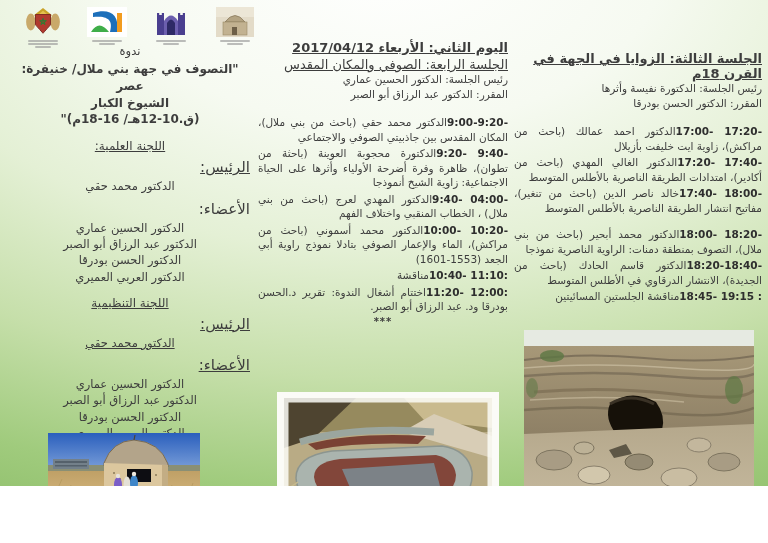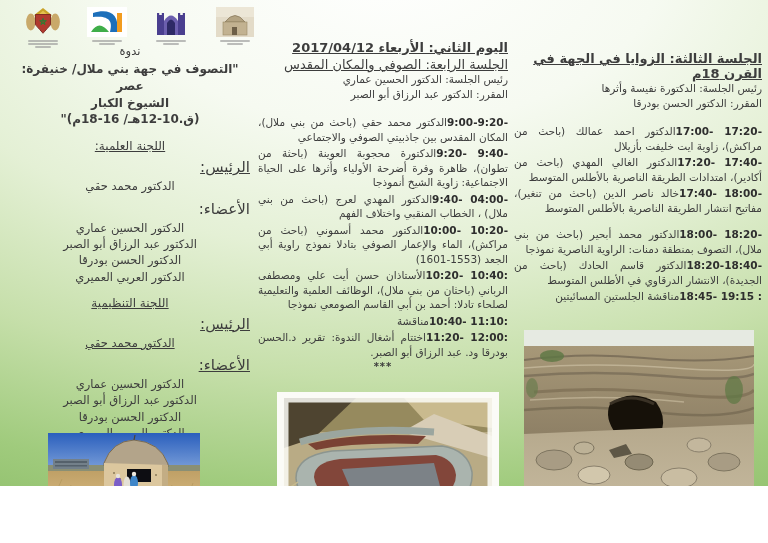--- a/index.html
+++ b/index.html
@@ -140,21 +140,20 @@
   <section class="col col-mid">
     <div class="h1">اليوم الثاني: الأربعاء 2017/04/12</div>
     <div class="h2">الجلسة الرابعة: الصوفي والمكان المقدس</div>
     <div class="plain">رئيس الجلسة: الدكتور الحسين عماري</div>
     <div class="plain">المقرر: الدكتور عبد الرزاق أبو الصبر</div>
     <div class="entries">
       <p class="entry"><span class="time">9:00-9:20-</span><span>الدكتور محمد حقي (باحث من بني ملال)، المكان المقدس بين جاذبيتي الصوفي والاجتماعي</span></p>
       <p class="entry"><span class="time">9:20- 9:40-</span><span>الدكتورة محجوبة العوينة (باحثة من تطوان)، ظاهرة وفرة أضرحة الأولياء وأثرها على الحياة الاجتماعية: زاوية الشيخ أنموذجا</span></p>
       <p class="entry"><span class="time">9:40- 04:00-</span><span>الدكتور المهدي لعرج (باحث من بني ملال) ، الخطاب المنقبي واختلاف الفهم</span></p>
       <p class="entry"><span class="time">10:00- 10:20-</span><span>الدكتور محمد أسموني (باحث من مراكش)، الماء والإعمار الصوفي بتادلا نموذج راوية أبي الجعد (1553-1601)</span></p>
-      <p class="entry"><span class="time">10:20- 10:40:</span><span>الأستاذان حسن أيت علي ومصطفى الرباني (باحثان من بني ملال)، الوظائف العلمية والتعليمية لصلحاء تادلا: أحمد بن أبي القاسم الصومعي نموذجا</span></p>
       <p class="entry"><span class="time">10:40- 11:10:</span><span>مناقشة</span></p>
       <p class="entry"><span class="time">11:20- 12:00:</span><span>اختتام أشغال الندوة: تقرير د.الحسن بودرقا ود. عبد الرزاق أبو الصبر.</span></p>
     </div>
     <div class="stars">***</div>
   </section>
 
   <section class="col col-right">
     <div class="h1">الجلسة الثالثة: الزوايا في الجهة في القرن 18م</div>
     <div class="plain">رئيس الجلسة: الدكتورة نفيسة وأثرها</div>
     <div class="plain">المقرر: الدكتور الحسن بودرقا</div>

